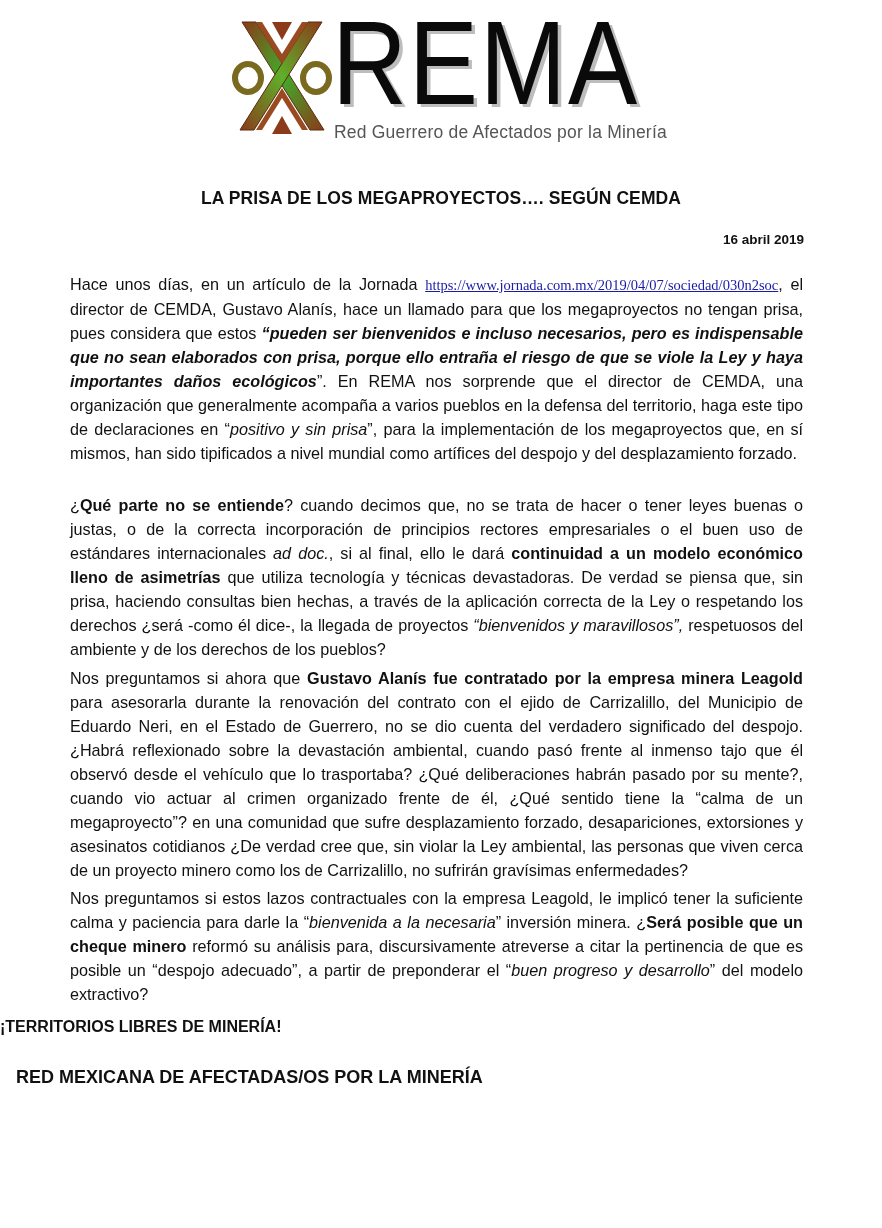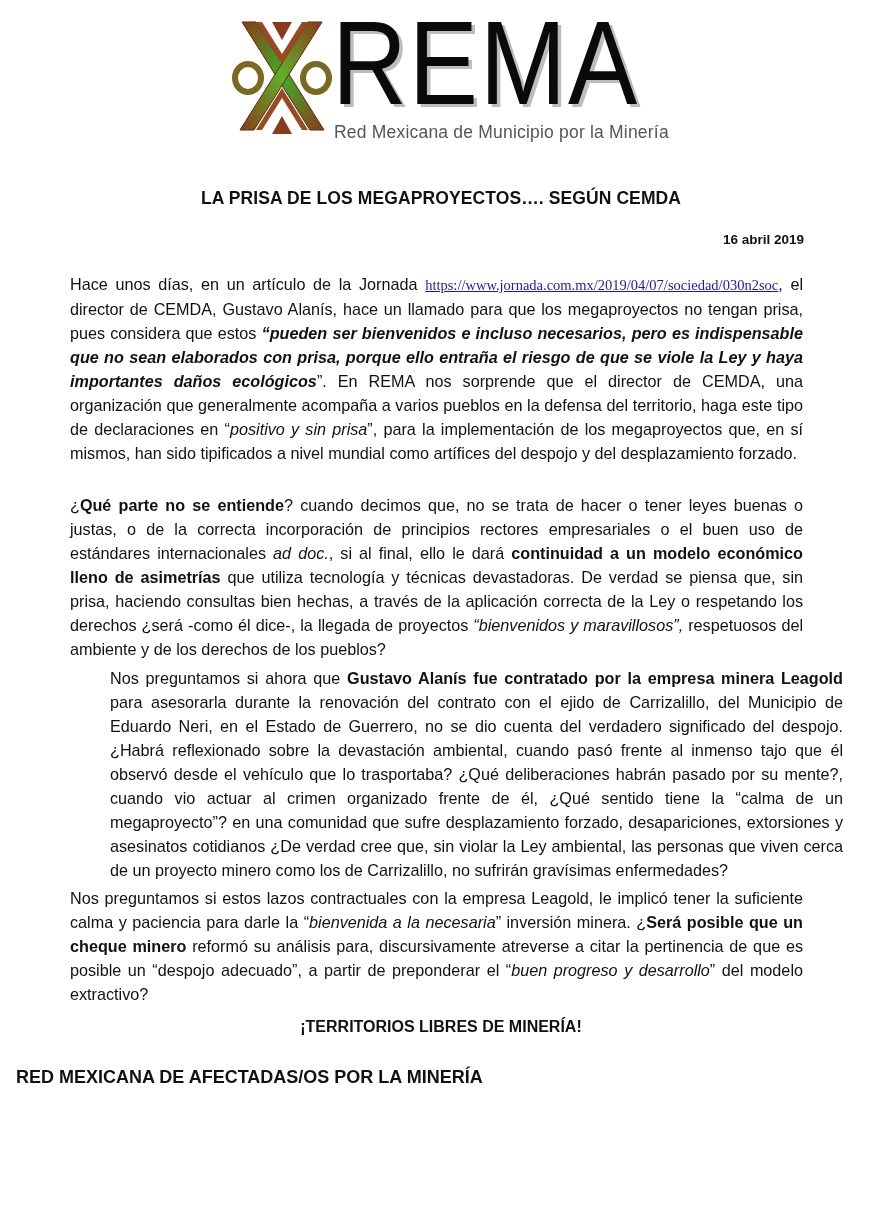--- a/index.html
+++ b/index.html
@@ -6,24 +6,24 @@
   body { width: 882px; height: 1228px; position: relative; overflow: hidden; font-family: "Liberation Sans", sans-serif; color: #111; }
   .logo { position: absolute; left: 232px; top: 18px; width: 420px; height: 130px; text-decoration: underline; }
   .logo-emblem { position: absolute; left: 0; top: 0; width: 100px; height: 120px; }
   .logo-word { position: absolute; left: 100px; top: -14px; font-family: "Liberation Sans", sans-serif; font-weight: 300; font-size: 118px; letter-spacing: 2px; color: #0a0a0a; line-height: 1; text-shadow: 4px 3px 0 #bdbdbd; -webkit-text-stroke: 0; transform: scaleX(0.88); transform-origin: left top; }
   .logo-sub { position: absolute; left: 102px; top: 104px; font-size: 17.5px; color: #555; letter-spacing: 0.2px; white-space: nowrap; }
   .title { position: absolute; left: 0; width: 882px; top: 188px; text-align: center; font-weight: bold; font-size: 17.5px; letter-spacing: 0.1px; }
   .date { position: absolute; right: 78px; top: 232px; font-weight: bold; font-size: 13.5px; text-align: center; }
   .para { position: absolute; left: 70px; width: 733px; font-size: 16.2px; line-height: 24px; text-align: justify; }
   .p1 { top: 272px; }
   .p2 { top: 493px; }
-  .p3 { top: 666px; margin-left: 40px; }
+  .p3 { top: 666px; }
   .p4 { top: 886px; }
   .link { font-family: "Liberation Serif", serif; color: #1a1aa6; text-decoration: underline; font-size: 14.5px; }
-  .footer1 { position: absolute; left: 0; width: 882px; top: 1018px; text-align: center; font-weight: bold; font-size: 16px; }
+  .footer1 { position: absolute; left: 0; width: 882px; top: 1018px; text-align: left; font-weight: bold; font-size: 16px; }
   .footer2 { position: absolute; left: 0; width: 882px; top: 1067px; text-align: left; font-weight: bold; font-size: 18px; padding-left: 16px; }
   b, .b { font-weight: bold; }
   i, .i { font-style: italic; }
 </style>
 </head>
 <body>
 
 <div class="logo">
   <svg class="logo-emblem" viewBox="0 0 100 120" width="100" height="120">
     <defs>
@@ -45,21 +45,21 @@
 
     <path d="M10,4 L24,4 L92,112 L78,112 Z" fill="url(#g1)" stroke="#5a2a10" stroke-width="1"></path>
     <path d="M76,4 L90,4 L22,112 L8,112 Z" fill="url(#g2)" stroke="#5a2a10" stroke-width="1"></path>
     <path d="M24,4 L30,4 L50,36 L70,4 L76,4 L50,46 Z" fill="#9a4a20"></path>
     <path d="M24,112 L30,112 L50,80 L70,112 L76,112 L50,70 Z" fill="#9a4a20"></path>
 
     <ellipse cx="16" cy="60" rx="13" ry="14" fill="none" stroke="#7a6a20" stroke-width="6"></ellipse>
     <ellipse cx="84" cy="60" rx="13" ry="14" fill="none" stroke="#7a6a20" stroke-width="6"></ellipse>
   </svg>
   <div class="logo-word">REMA</div>
-  <div class="logo-sub">Red Mexicana de Municipio por la Minería</div>
+  <div class="logo-sub">Red Guerrero de Afectados por la Minería</div>
 </div>
 
 <div class="title">LA PRISA DE LOS MEGAPROYECTOS…. SEGÚN CEMDA</div>
 <div class="date">16 abril 2019</div>
 
 <div class="para p1"><span>Hace unos días, en un artículo de la Jornada </span><a class="link">https://www.jornada.com.mx/2019/04/07/sociedad/030n2soc</a><span>, el director de CEMDA, Gustavo Alanís, hace un llamado para que los megaproyectos no tengan prisa, pues considera que estos </span><b class="i">“pueden ser bienvenidos e incluso necesarios, pero es indispensable que no sean elaborados con prisa, porque ello entraña el riesgo de que se viole la Ley y haya importantes daños ecológicos</b><span>”. En REMA nos sorprende que el director de CEMDA, una organización que generalmente acompaña a varios pueblos en la defensa del territorio, haga este tipo de declaraciones en “</span><i>positivo y sin prisa</i><span>”, para la implementación de los megaproyectos que, en sí mismos, han sido tipificados a nivel mundial como artífices del despojo y del desplazamiento forzado.</span></div>
 
 <div class="para p2"><span>¿</span><b>Qué parte no se entiende</b><span>? cuando decimos que, no se trata de hacer o tener leyes buenas o justas, o de la correcta incorporación de principios rectores empresariales o el buen uso de estándares internacionales </span><i>ad doc.</i><span>, si al final, ello le dará </span><b>continuidad a un modelo económico lleno de asimetrías</b><span> que utiliza tecnología y técnicas devastadoras. De verdad se piensa que, sin prisa, haciendo consultas bien hechas, a través de la aplicación correcta de la Ley o respetando los derechos ¿será -como él dice-, la llegada de proyectos </span><i>“bienvenidos y maravillosos”,</i><span> respetuosos del ambiente y de los derechos de los pueblos?</span></div>
 
 <div class="para p3"><span>Nos preguntamos si ahora que </span><b>Gustavo Alanís fue contratado por la empresa minera Leagold</b><span> para asesorarla durante la renovación del contrato con el ejido de Carrizalillo, del Municipio de Eduardo Neri, en el Estado de Guerrero, no se dio cuenta del verdadero significado del despojo. ¿Habrá reflexionado sobre la devastación ambiental, cuando pasó frente al inmenso tajo que él observó desde el vehículo que lo trasportaba? ¿Qué deliberaciones habrán pasado por su mente?, cuando vio actuar al crimen organizado frente de él, ¿Qué sentido tiene la “calma de un megaproyecto”? en una comunidad que sufre desplazamiento forzado, desapariciones, extorsiones y asesinatos cotidianos ¿De verdad cree que, sin violar la Ley ambiental, las personas que viven cerca de un proyecto minero como los de Carrizalillo, no sufrirán gravísimas enfermedades?</span></div>

